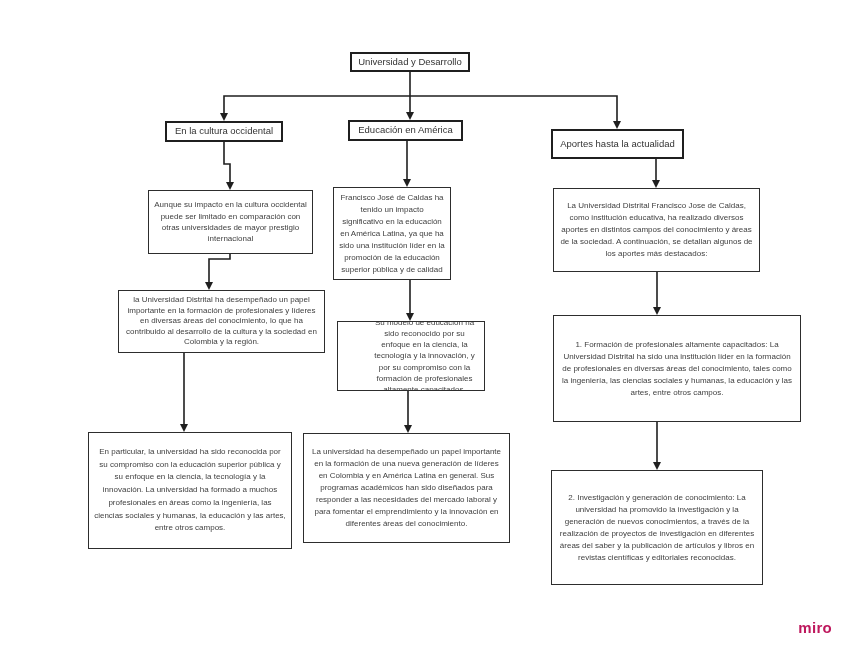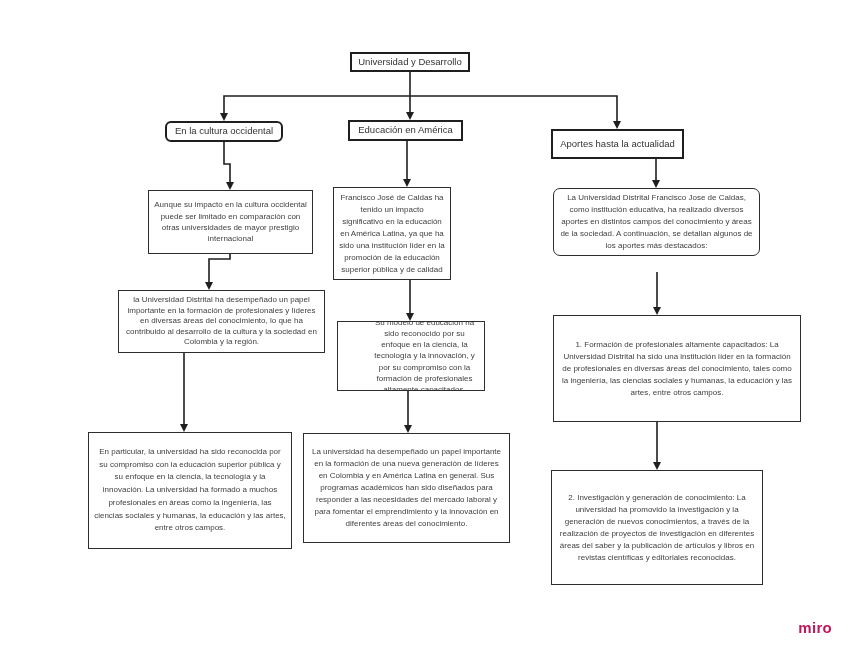--- a/index.html
+++ b/index.html
@@ -78,29 +78,29 @@
     <path d="M406,313 L414,313 L410,321 Z"></path>
     <path d="M404,425 L412,425 L408,433 Z"></path>
     <path d="M652,180 L660,180 L656,188 Z"></path>
     <path d="M653,307 L661,307 L657,315 Z"></path>
     <path d="M653,462 L661,462 L657,470 Z"></path>
   </g>
 </svg>
 
 <div class="node header" style="left:350px; top:52px; width:120px; height:20px;">Universidad y Desarrollo</div>
 
-<div class="node header" style="left:165px; top:121px; width:118px; height:21px;border-radius:6px;">En la cultura occidental</div>
+<div class="node header" style="left:165px; top:121px; width:118px; height:21px;">En la cultura occidental</div>
 <div class="node header" style="left:348px; top:120px; width:115px; height:21px;">Educación en América</div>
 <div class="node header" style="left:551px; top:129px; width:133px; height:30px;">Aportes hasta la actualidad</div>
 
 <div class="node" style="left:148px; top:190px; width:165px; height:64px;">Aunque su impacto en la cultura occidental puede ser limitado en comparación con otras universidades de mayor prestigio internacional</div>
 <div class="node" style="left:118px; top:290px; width:207px; height:63px; line-height:1.32;">la Universidad Distrital ha desempeñado un papel importante en la formación de profesionales y líderes en diversas áreas del conocimiento, lo que ha contribuido al desarrollo de la cultura y la sociedad en Colombia y la región.</div>
 <div class="node" style="left:88px; top:432px; width:204px; height:117px; line-height:1.6;">En particular, la universidad ha sido reconocida por su compromiso con la educación superior pública y su enfoque en la ciencia, la tecnología y la innovación. La universidad ha formado a muchos profesionales en áreas como la ingeniería, las ciencias sociales y humanas, la educación y las artes, entre otros campos.</div>
 
 <div class="node" style="left:333px; top:187px; width:118px; height:93px; line-height:1.5;">La Universidad Distrital Francisco José de Caldas ha tenido un impacto significativo en la educación en América Latina, ya que ha sido una institución líder en la promoción de la educación superior pública y de calidad en la región</div>
 <div class="node" style="left:337px; top:321px; width:148px; height:70px; line-height:1.4;padding-left:32px;">Su modelo de educación ha sido reconocido por su enfoque en la ciencia, la tecnología y la innovación, y por su compromiso con la formación de profesionales altamente capacitados.</div>
 <div class="node" style="left:303px; top:433px; width:207px; height:110px; line-height:1.5;">La universidad ha desempeñado un papel importante en la formación de una nueva generación de líderes en Colombia y en América Latina en general. Sus programas académicos han sido diseñados para responder a las necesidades del mercado laboral y para fomentar el emprendimiento y la innovación en diferentes áreas del conocimiento.</div>
 
-<div class="node" style="left:553px; top:188px; width:207px; height:68px; line-height:1.5;border-radius:7px;">La Universidad Distrital Francisco Jose de Caldas, como institución educativa, ha realizado diversos aportes en distintos campos del conocimiento y áreas de la sociedad. A continuación, se detallan algunos de los aportes más destacados:</div>
+<div class="node" style="left:553px; top:188px; width:207px; height:84px; line-height:1.5;">La Universidad Distrital Francisco Jose de Caldas, como institución educativa, ha realizado diversos aportes en distintos campos del conocimiento y áreas de la sociedad. A continuación, se detallan algunos de los aportes más destacados:</div>
 <div class="node" style="left:553px; top:315px; width:248px; height:107px; line-height:1.5;">1. Formación de profesionales altamente capacitados: La Universidad Distrital ha sido una institución líder en la formación de profesionales en diversas áreas del conocimiento, tales como la ingeniería, las ciencias sociales y humanas, la educación y las artes, entre otros campos.</div>
 <div class="node" style="left:551px; top:470px; width:212px; height:115px; line-height:1.5;">2. Investigación y generación de conocimiento: La universidad ha promovido la investigación y la generación de nuevos conocimientos, a través de la realización de proyectos de investigación en diferentes áreas del saber y la publicación de artículos y libros en revistas científicas y editoriales reconocidas.</div>
 
 <div class="watermark">miro</div>
 
 </body></html>

